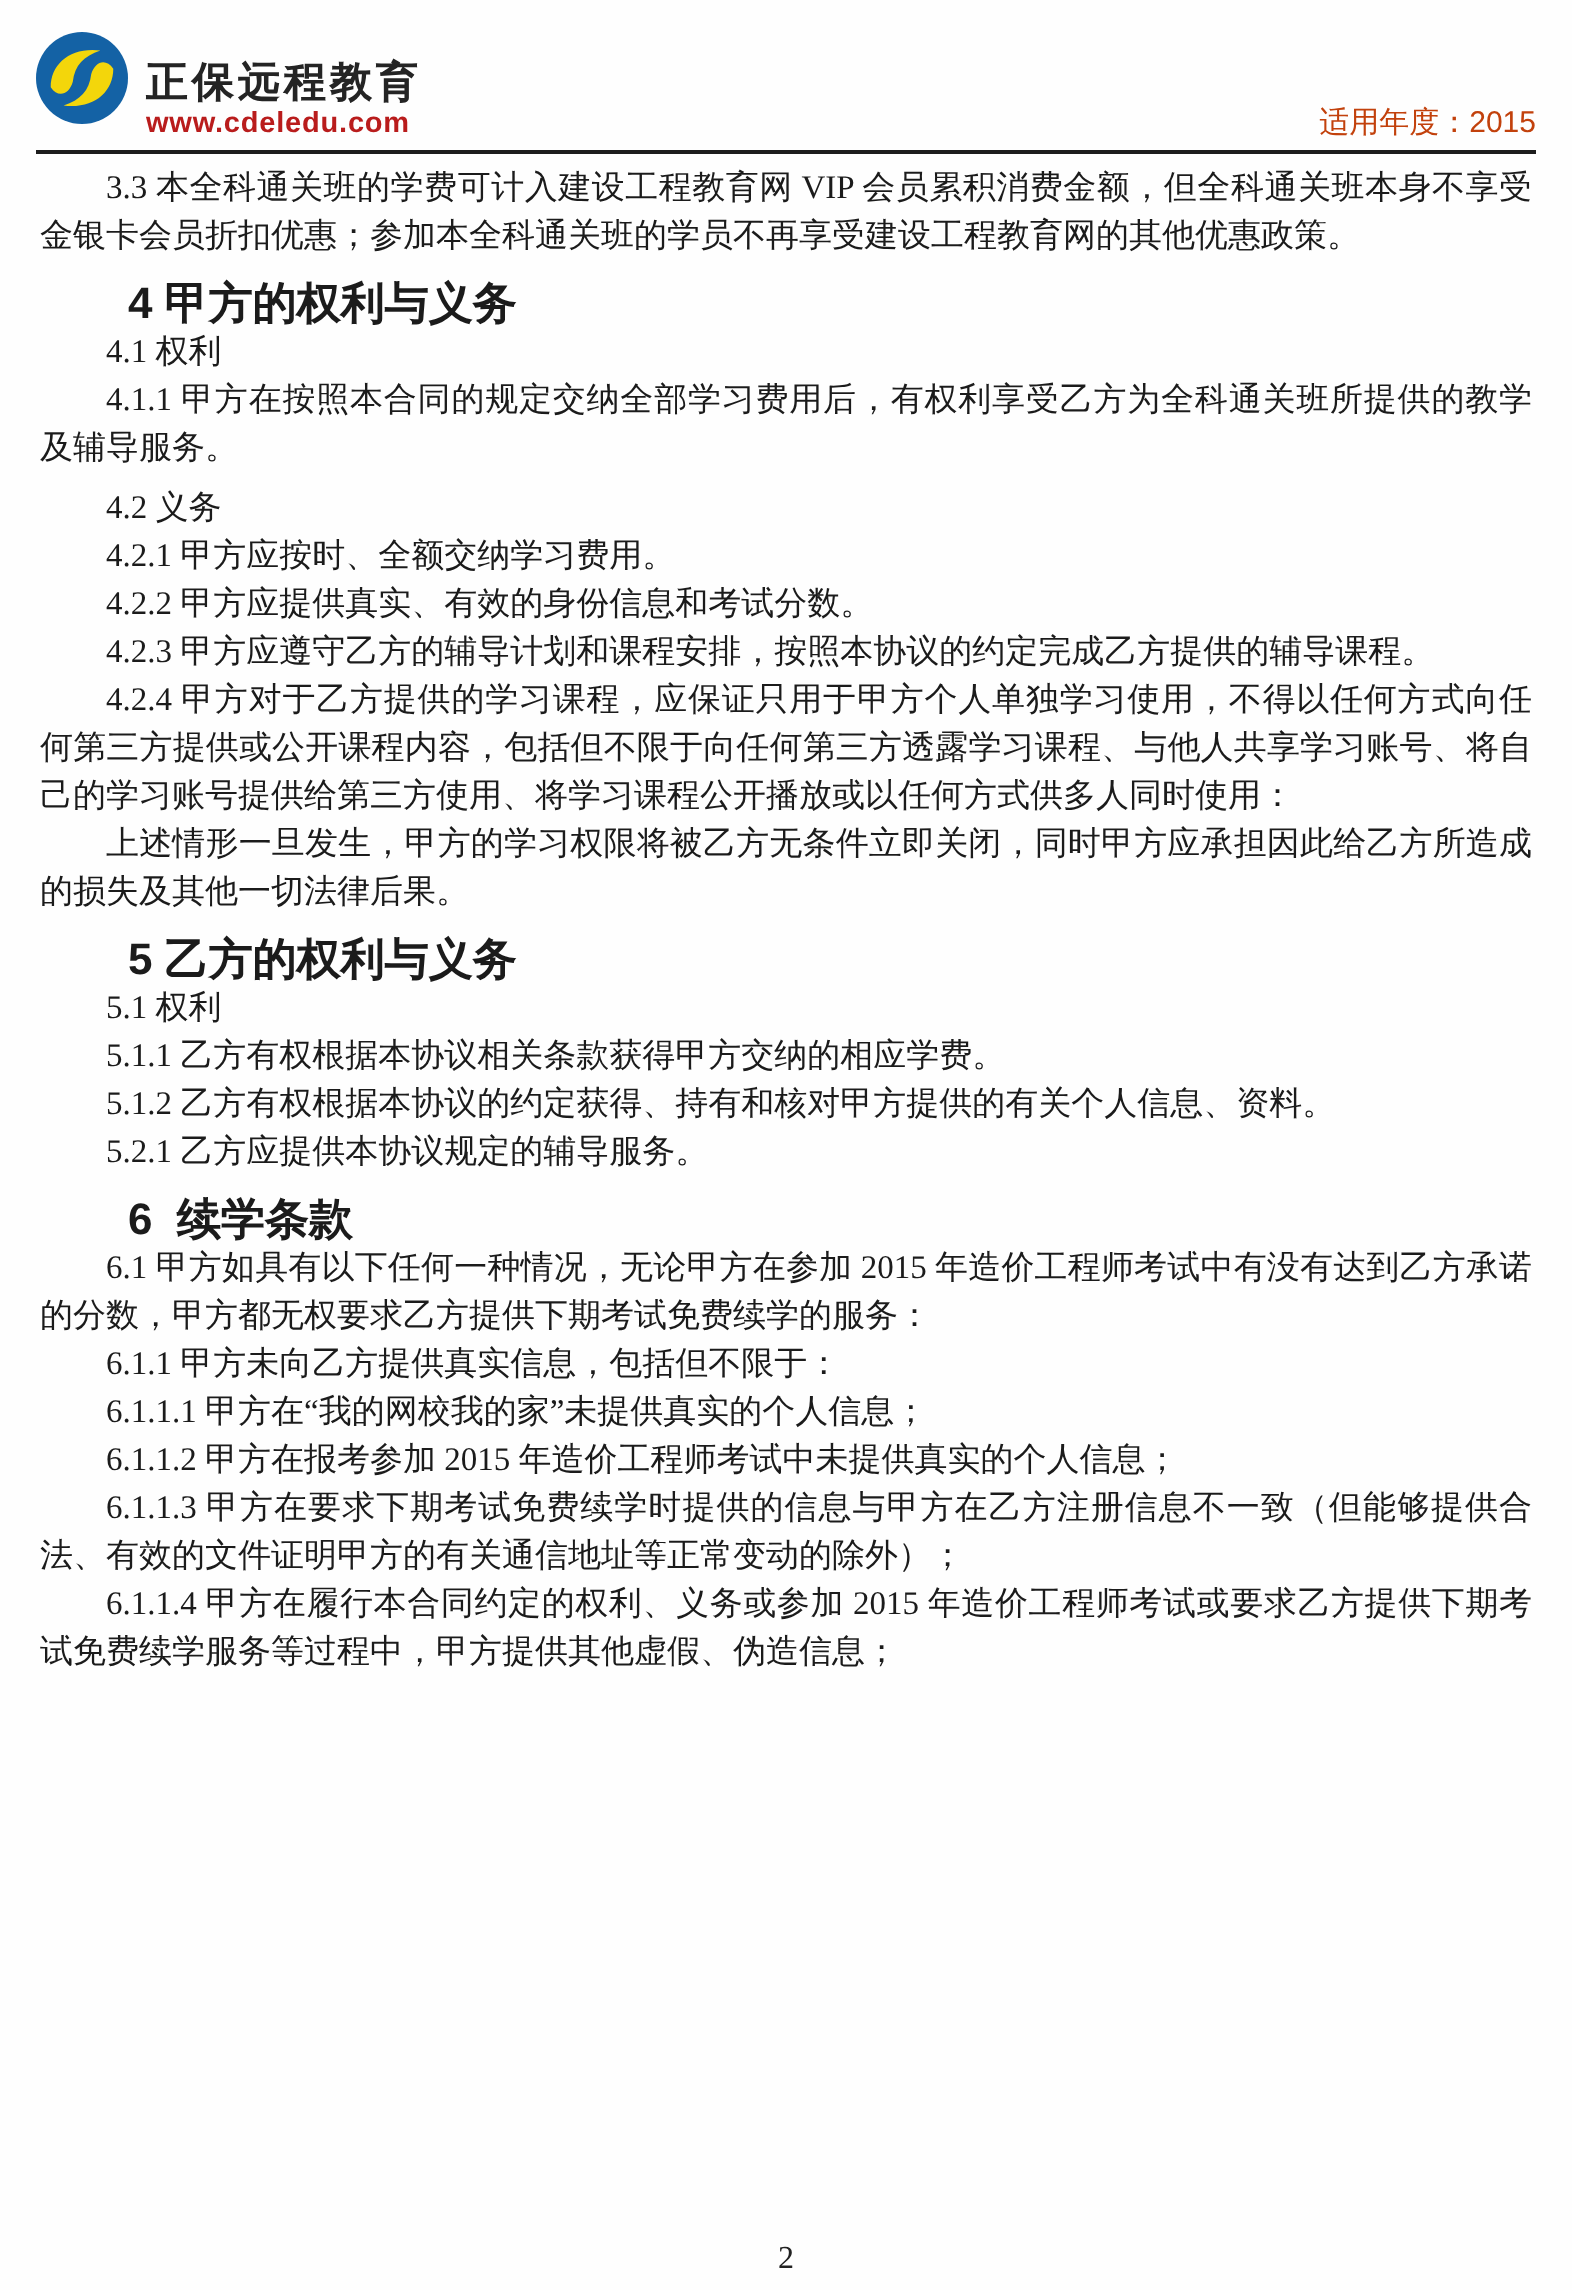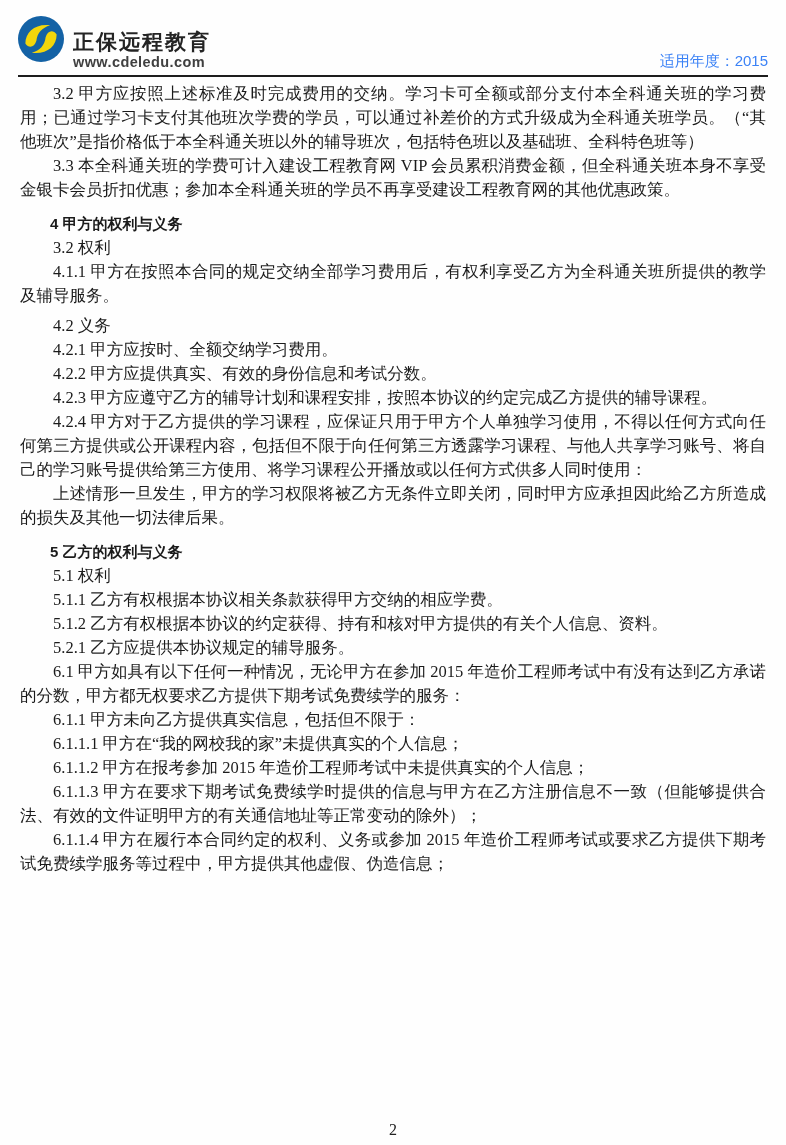--- a/index.html
+++ b/index.html
@@ -18,37 +18,37 @@
   }
   .brand{display:flex;align-items:center;gap:9px;}
   .logo{width:46px;height:46px;flex:0 0 auto;display:block;}
   .brand-text{display:flex;flex-direction:column;justify-content:center;margin-top:24px;}
   .brand-name{
     font-family:"Liberation Sans","DejaVu Sans",sans-serif;
     font-weight:bold;font-size:21px;letter-spacing:2px;color:#242424;line-height:1.15;
   }
   .brand-url{
     font-family:"Liberation Sans","DejaVu Sans",sans-serif;
-    font-weight:bold;font-size:14.5px;color:#404040;letter-spacing:0.4px;line-height:1.2;
+    font-weight:bold;font-size:14.5px;color:#b91c1c;letter-spacing:0.4px;line-height:1.2;
   }
   .year{
     font-family:"Liberation Sans","DejaVu Sans",sans-serif;
-    font-size:15px;color:#3b82f6;padding-bottom:1px;margin-left:24px;
+    font-size:15px;color:#c2410c;padding-bottom:1px;margin-left:24px;
   }
   .rule{border-top:2.5px solid #1d1d1d;margin:0 18px;}
   .doc{
     margin:5px 20px 0 20px;
     font-size:16.5px;line-height:24px;
     text-align:justify;
   }
   .doc p{margin:0;text-indent:2em;}
   .doc p.h{
     font-weight:bold;margin-top:10px;white-space:pre-wrap;
     font-family:"Liberation Sans","DejaVu Sans",sans-serif;
-    font-size:15px;
+    font-size:22px;
   }
   .doc p.sub{margin-top:6px;}
   .ftr{
     position:absolute;left:0;right:0;bottom:6px;
     text-align:center;font-size:16px;color:#222;
   }
 </style>
 </head>
 <body>
 
@@ -65,36 +65,36 @@
         <div class="brand-name">正保远程教育</div>
         <div class="brand-url">www.cdeledu.com</div>
       </div>
     </div>
     <div class="year">适用年度：2015</div>
   </header>
 
   <div class="rule"></div>
 
   <main class="doc">
-      <p class="p">3.2 甲方应按照上述标准及时完成费用的交纳。学习卡可全额或部分支付本全科通关班的学习费用；已通过学习卡支付其他班次学费的学员，可以通过补差价的方式升级成为全科通关班学员。（“其他班次”是指价格低于本全科通关班以外的辅导班次，包括特色班以及基础班、全科特色班等）</p>
       <p class="p">3.3 本全科通关班的学费可计入建设工程教育网 VIP 会员累积消费金额，但全科通关班本身不享受金银卡会员折扣优惠；参加本全科通关班的学员不再享受建设工程教育网的其他优惠政策。</p>
       <p class="h">4 甲方的权利与义务</p>
-      <p class="p">3.2 权利</p>
+      <p class="p">4.1 权利</p>
       <p class="p">4.1.1 甲方在按照本合同的规定交纳全部学习费用后，有权利享受乙方为全科通关班所提供的教学及辅导服务。</p>
       <p class="sub">4.2 义务</p>
       <p class="p">4.2.1 甲方应按时、全额交纳学习费用。</p>
       <p class="p">4.2.2 甲方应提供真实、有效的身份信息和考试分数。</p>
       <p class="p">4.2.3 甲方应遵守乙方的辅导计划和课程安排，按照本协议的约定完成乙方提供的辅导课程。</p>
       <p class="p">4.2.4 甲方对于乙方提供的学习课程，应保证只用于甲方个人单独学习使用，不得以任何方式向任何第三方提供或公开课程内容，包括但不限于向任何第三方透露学习课程、与他人共享学习账号、将自己的学习账号提供给第三方使用、将学习课程公开播放或以任何方式供多人同时使用：</p>
       <p class="p">上述情形一旦发生，甲方的学习权限将被乙方无条件立即关闭，同时甲方应承担因此给乙方所造成的损失及其他一切法律后果。</p>
       <p class="h">5 乙方的权利与义务</p>
       <p class="p">5.1 权利</p>
       <p class="p">5.1.1 乙方有权根据本协议相关条款获得甲方交纳的相应学费。</p>
       <p class="p">5.1.2 乙方有权根据本协议的约定获得、持有和核对甲方提供的有关个人信息、资料。</p>
       <p class="p">5.2.1 乙方应提供本协议规定的辅导服务。</p>
+      <p class="h">6  续学条款</p>
       <p class="p">6.1 甲方如具有以下任何一种情况，无论甲方在参加 2015 年造价工程师考试中有没有达到乙方承诺的分数，甲方都无权要求乙方提供下期考试免费续学的服务：</p>
       <p class="p">6.1.1 甲方未向乙方提供真实信息，包括但不限于：</p>
       <p class="p">6.1.1.1 甲方在“我的网校我的家”未提供真实的个人信息；</p>
       <p class="p">6.1.1.2 甲方在报考参加 2015 年造价工程师考试中未提供真实的个人信息；</p>
       <p class="p">6.1.1.3 甲方在要求下期考试免费续学时提供的信息与甲方在乙方注册信息不一致（但能够提供合法、有效的文件证明甲方的有关通信地址等正常变动的除外）；</p>
       <p class="p">6.1.1.4 甲方在履行本合同约定的权利、义务或参加 2015 年造价工程师考试或要求乙方提供下期考试免费续学服务等过程中，甲方提供其他虚假、伪造信息；</p>
     </main>
 
   <footer class="ftr">
     <span>2</span>

